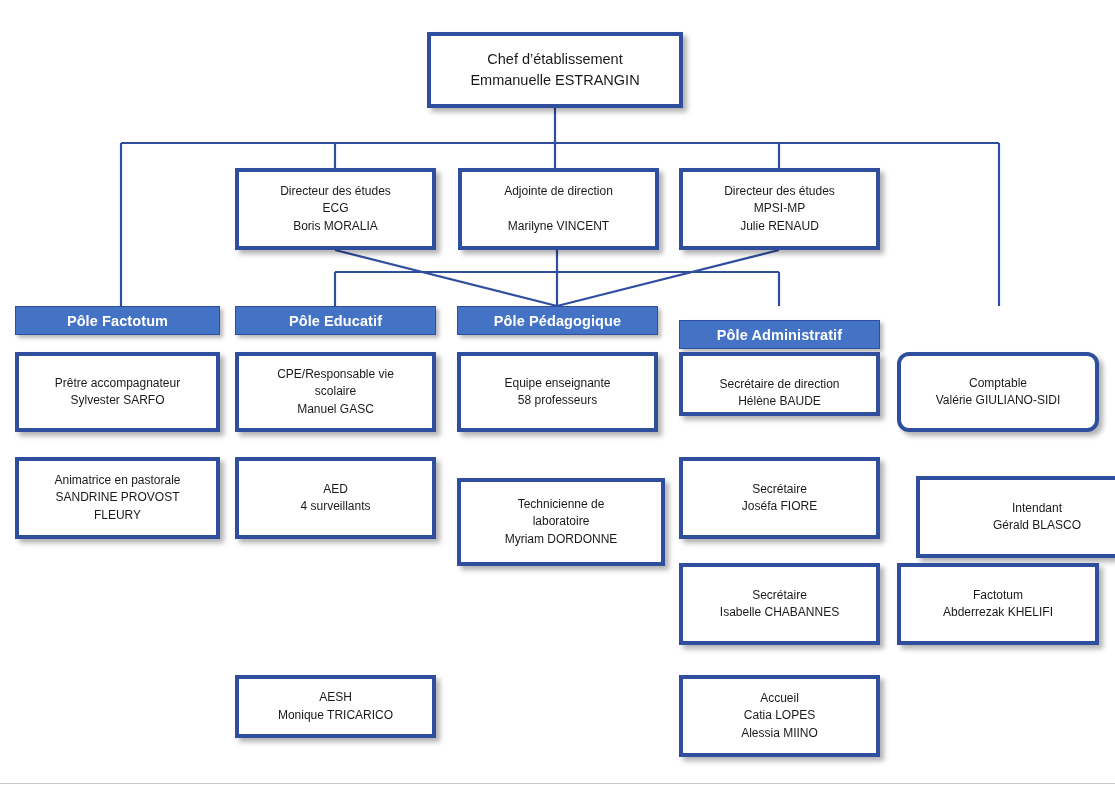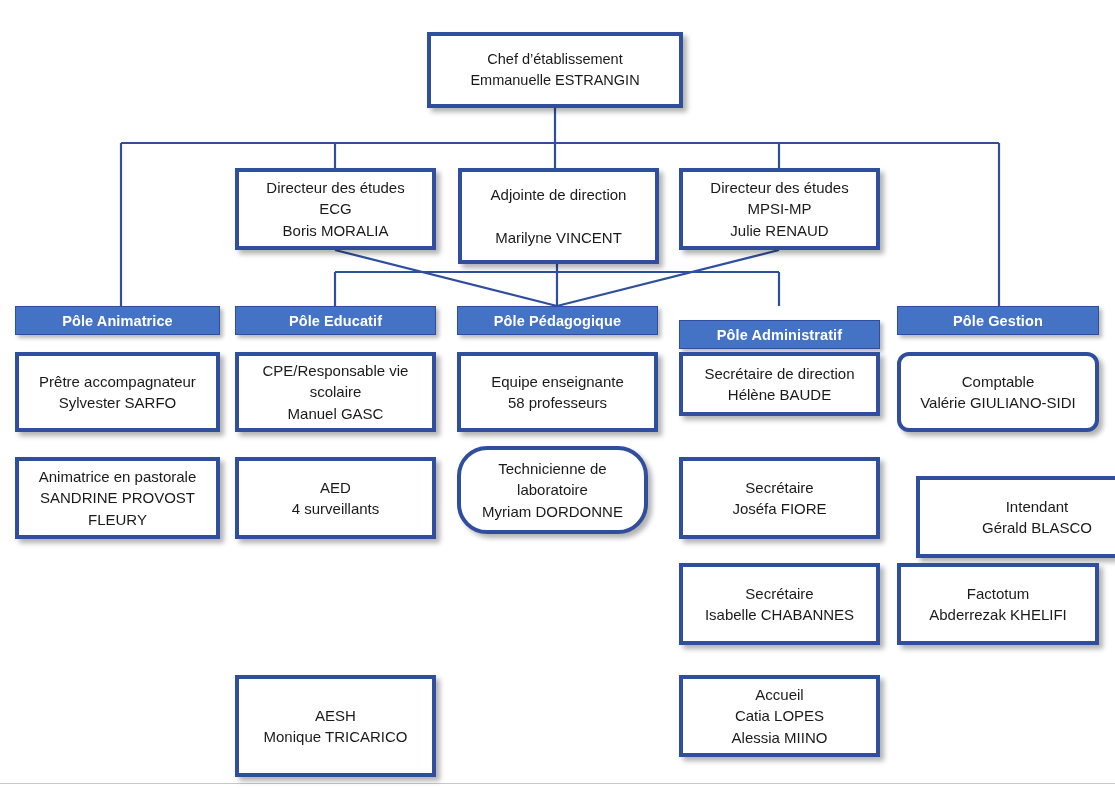--- a/index.html
+++ b/index.html
@@ -34,21 +34,21 @@
     background: #ffffff;
     border: 4px solid #2F4E9E;
     box-shadow: 4px 4px 5px rgba(0,0,0,0.30);
     display: flex;
     align-items: center;
     justify-content: center;
     text-align: center;
     z-index: 5;
   }
   .node .node-text {
-    font-size: 15px;
+    font-size: 12px;
     line-height: 1.42;
     color: #1a1a1a;
     padding: 2px 6px;
     white-space: pre-line;
   }
   .node.top .node-text { font-size: 14.5px; }
   .pole-header {
     position: absolute;
     box-sizing: border-box;
     background: #4472C4;
@@ -109,45 +109,42 @@
   <div class="node top" style="left:427px; top:32px; width:256px; height:76px;">
     <span class="node-text">Chef d’établissement
 Emmanuelle ESTRANGIN</span>
   </div>
 
   <div class="node" style="left:235px; top:168px; width:201px; height:82px;">
     <span class="node-text">Directeur des études
 ECG
 Boris MORALIA</span>
   </div>
-  <div class="node" style="left:458px; top:168px; width:201px; height:96px;">
+  <div class="node" style="left:458px; top:168px; width:201px; height:82px;">
     <span class="node-text">Adjointe de direction
 
 Marilyne VINCENT</span>
   </div>
   <div class="node" style="left:679px; top:168px; width:201px; height:82px;">
     <span class="node-text">Directeur des études
 MPSI-MP
 Julie RENAUD</span>
   </div>
 
   <div class="pole-header" style="left:15px; top:306px; width:205px; height:29px;">
-    <span class="pole-text">Pôle Animatrice</span>
+    <span class="pole-text">Pôle Factotum</span>
   </div>
   <div class="pole-header" style="left:235px; top:306px; width:201px; height:29px;">
     <span class="pole-text">Pôle Educatif</span>
   </div>
   <div class="pole-header" style="left:457px; top:306px; width:201px; height:29px;">
     <span class="pole-text">Pôle Pédagogique</span>
   </div>
   <div class="pole-header" style="left:679px; top:320px; width:201px; height:29px;">
     <span class="pole-text">Pôle Administratif</span>
-  </div>
-  <div class="pole-header" style="left:897px; top:306px; width:202px; height:29px;">
-    <span class="pole-text">Pôle Gestion</span>
   </div>
 
   <div class="node" style="left:15px; top:352px; width:205px; height:80px;">
     <span class="node-text">Prêtre accompagnateur
 Sylvester SARFO</span>
   </div>
   <div class="node" style="left:15px; top:457px; width:205px; height:82px;">
     <span class="node-text">Animatrice en pastorale
 SANDRINE PROVOST
 FLEURY</span>
@@ -155,36 +152,36 @@
 
   <div class="node" style="left:235px; top:352px; width:201px; height:80px;">
     <span class="node-text">CPE/Responsable vie
 scolaire
 Manuel GASC</span>
   </div>
   <div class="node" style="left:235px; top:457px; width:201px; height:82px;">
     <span class="node-text">AED
 4 surveillants</span>
   </div>
-  <div class="node" style="left:235px; top:675px; width:201px; height:102px;">
+  <div class="node" style="left:235px; top:675px; width:201px; height:63px;">
     <span class="node-text">AESH
 Monique TRICARICO</span>
   </div>
 
   <div class="node" style="left:457px; top:352px; width:201px; height:80px;">
     <span class="node-text">Equipe enseignante
 58 professeurs</span>
   </div>
-  <div class="node" style="left:457px; top:446px; width:191px; height:88px;border-radius:30px;">
+  <div class="node" style="left:457px; top:478px; width:208px; height:88px;">
     <span class="node-text">Technicienne de
 laboratoire
 Myriam DORDONNE</span>
   </div>
 
-  <div class="node" style="left:679px; top:352px; width:201px; height:64px;">
+  <div class="node" style="left:679px; top:352px; width:201px; height:64px;align-items:flex-end;">
     <span class="node-text">Secrétaire de direction
 Hélène BAUDE</span>
   </div>
   <div class="node" style="left:679px; top:457px; width:201px; height:82px;">
     <span class="node-text">Secrétaire
 Joséfa FIORE</span>
   </div>
   <div class="node" style="left:679px; top:563px; width:201px; height:82px;">
     <span class="node-text">Secrétaire
 Isabelle CHABANNES</span>

